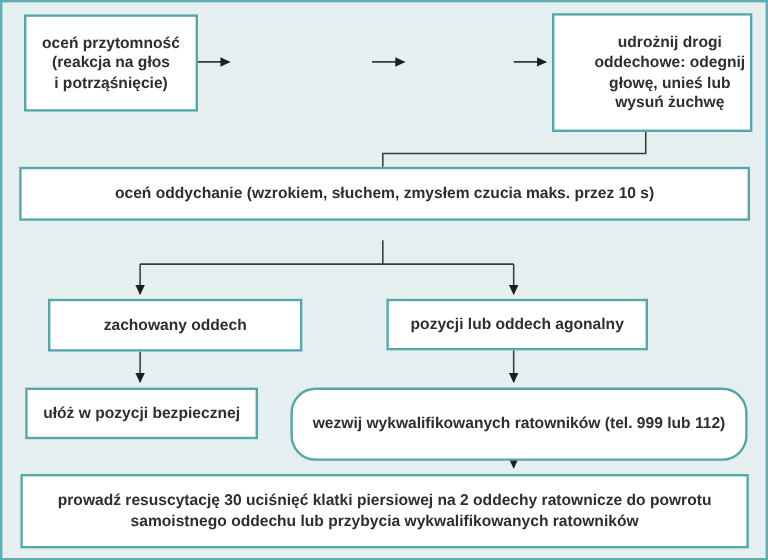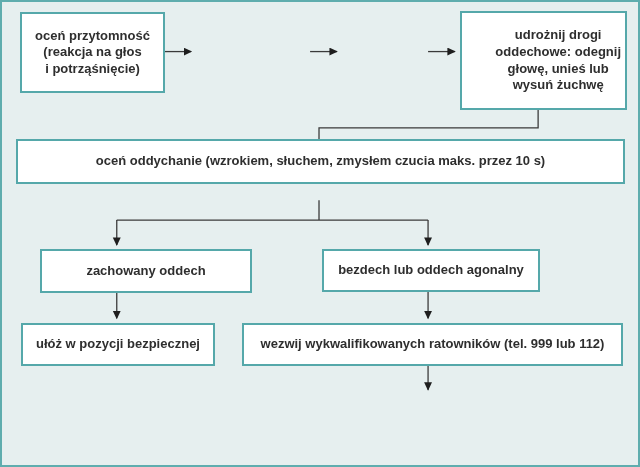--- a/index.html
+++ b/index.html
@@ -48,21 +48,21 @@
   }
   
   #n-assess-consciousness { left: 18px;  top: 10px;  width: 145px; height: 81px; }
   #n-patient-unconscious  { left: 192px; top: 18px;  width: 118px; height: 64px; }
   #n-call-for-help        { left: 339px; top: 18px;  width: 90px;  height: 64px; }
   #n-open-airway          { left: 458px; top: 9px;   width: 167px; height: 99px; justify-content: flex-end; }
   #n-assess-breathing     { left: 14px;  top: 137px; width: 609px; height: 45px; }
   #n-breathing-preserved  { left: 19px;  top: 247px; width: 212px; height: 44px; margin-left: 19px; }
   #n-apnea-agonal         { left: 320px; top: 247px; width: 218px; height: 43px; }
   #n-recovery-position    { left: 19px;  top: 321px; width: 194px; height: 43px; }
-  #n-call-rescuers        { left: 240px; top: 321px; width: 381px; height: 43px; }
+  #n-call-rescuers        { left: 240px; top: 321px; width: 381px; height: 61px; border-radius: 21px; }
   #n-perform-cpr          { left: 15px;  top: 393px; width: 607px; height: 62px; }
 </style>
 </head>
 <body>
 
 <div class="canvas">
 
   <svg class="edges-svg" viewBox="0 0 640 467">
     <defs>
       <marker id="arrow" markerWidth="9" markerHeight="9" refX="7.5" refY="4" orient="auto" markerUnits="userSpaceOnUse">
@@ -103,25 +103,29 @@
 
   <div class="node oneline" id="n-assess-breathing">
     <span class="lbl">oceń oddychanie (wzrokiem, słuchem, zmysłem czucia maks. przez 10 s)</span>
   </div>
 
   <div class="node oneline" id="n-breathing-preserved">
     <span class="lbl">zachowany oddech</span>
   </div>
 
   <div class="node oneline" id="n-apnea-agonal">
-    <span class="lbl">bezdech lub oddech agonalny</span>
+    <span class="lbl">pozycji lub oddech agonalny</span>
   </div>
 
   <div class="node oneline" id="n-recovery-position">
     <span class="lbl">ułóż w pozycji bezpiecznej</span>
   </div>
 
   <div class="node oneline" id="n-call-rescuers">
     <span class="lbl">wezwij wykwalifikowanych ratowników (tel. 999 lub 112)</span>
   </div>
 
+  <div class="node" id="n-perform-cpr">
+    <span class="lbl">prowadź resuscytację 30 uciśnięć klatki piersiowej na 2 oddechy ratownicze do powrotu
+samoistnego oddechu lub przybycia wykwalifikowanych ratowników</span>
+  </div>
 
 </div>
 
 </body></html>

